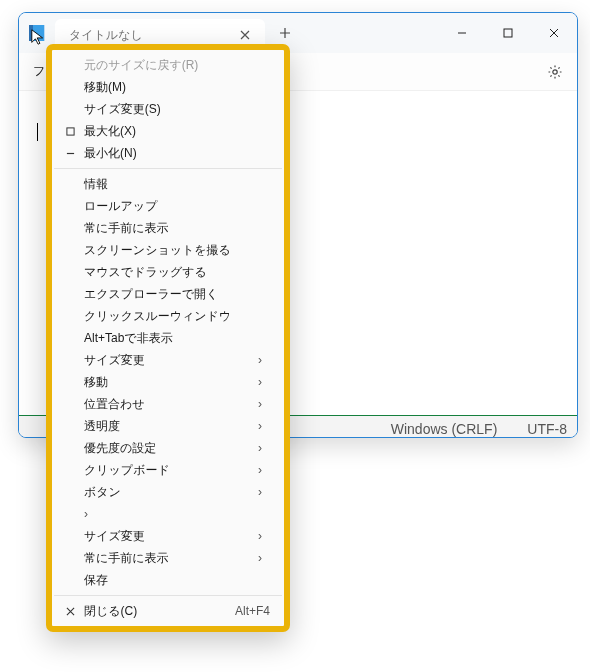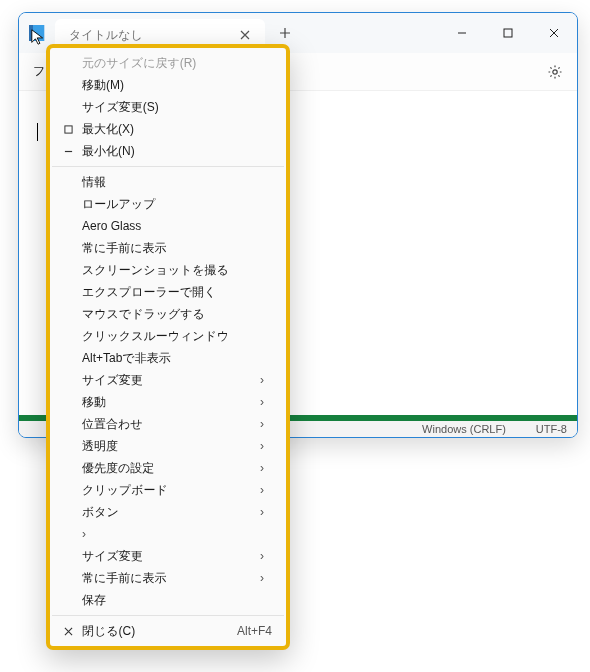--- a/index.html
+++ b/index.html
@@ -83,37 +83,37 @@
   }
   .caret {
     width:1px; height:18px; background:#000;
     position:absolute; left:18px; top:110px;
   }
   .statusbar {
     position:absolute;
     left:0; right:0; bottom:0;
     height:22px;
     background:#f4f4f4;
-    border-top:6px solid #15803d;
+    border-top:1px solid #15803d;
     display:flex;
-    align-items:center;
-    font-size:11px;
+    align-items:flex-end;
+    font-size:14px;
     color:#555;
     padding:0 10px;
   }
   .statusbar .spacer { flex:1; }
   .statusbar .seg-r { margin-left: 30px; }
 
   
   .ctxmenu {
     position:absolute;
     left:46px; top:44px;
     width:244px;
     background:#fafafa;
-    border:4px solid #eab308;
+    border:6px solid #eab308;
     border-radius:7px;
     box-shadow: 0 10px 30px rgba(0,0,0,0.22);
     padding:4px 0;
   }
   .mi {
     display:flex;
     align-items:center;
     height:22px;
     padding: 0 14px 0 4px;
     color:#1a1a1a;
@@ -251,37 +251,33 @@
   <div class="mi">
     <span class="mi-icon"></span>
       <span class="mi-label">情報</span>
   </div>
   <div class="mi">
     <span class="mi-icon"></span>
       <span class="mi-label">ロールアップ</span>
   </div>
   <div class="mi">
     <span class="mi-icon"></span>
-      <span class="mi-label">Aero Glass</span>
-  </div>
-  <div class="mi">
-    <span class="mi-icon"></span>
       <span class="mi-label">常に手前に表示</span>
   </div>
   <div class="mi">
     <span class="mi-icon"></span>
       <span class="mi-label">スクリーンショットを撮る</span>
   </div>
   <div class="mi">
     <span class="mi-icon"></span>
+      <span class="mi-label">マウスでドラッグする</span>
+  </div>
+  <div class="mi">
+    <span class="mi-icon"></span>
       <span class="mi-label">エクスプローラーで開く</span>
-  </div>
-  <div class="mi">
-    <span class="mi-icon"></span>
-      <span class="mi-label">マウスでドラッグする</span>
   </div>
   <div class="mi">
     <span class="mi-icon"></span>
       <span class="mi-label">クリックスルーウィンドウ</span>
   </div>
   <div class="mi">
     <span class="mi-icon"></span>
       <span class="mi-label">Alt+Tabで非表示</span>
   </div>
   <div class="mi">

